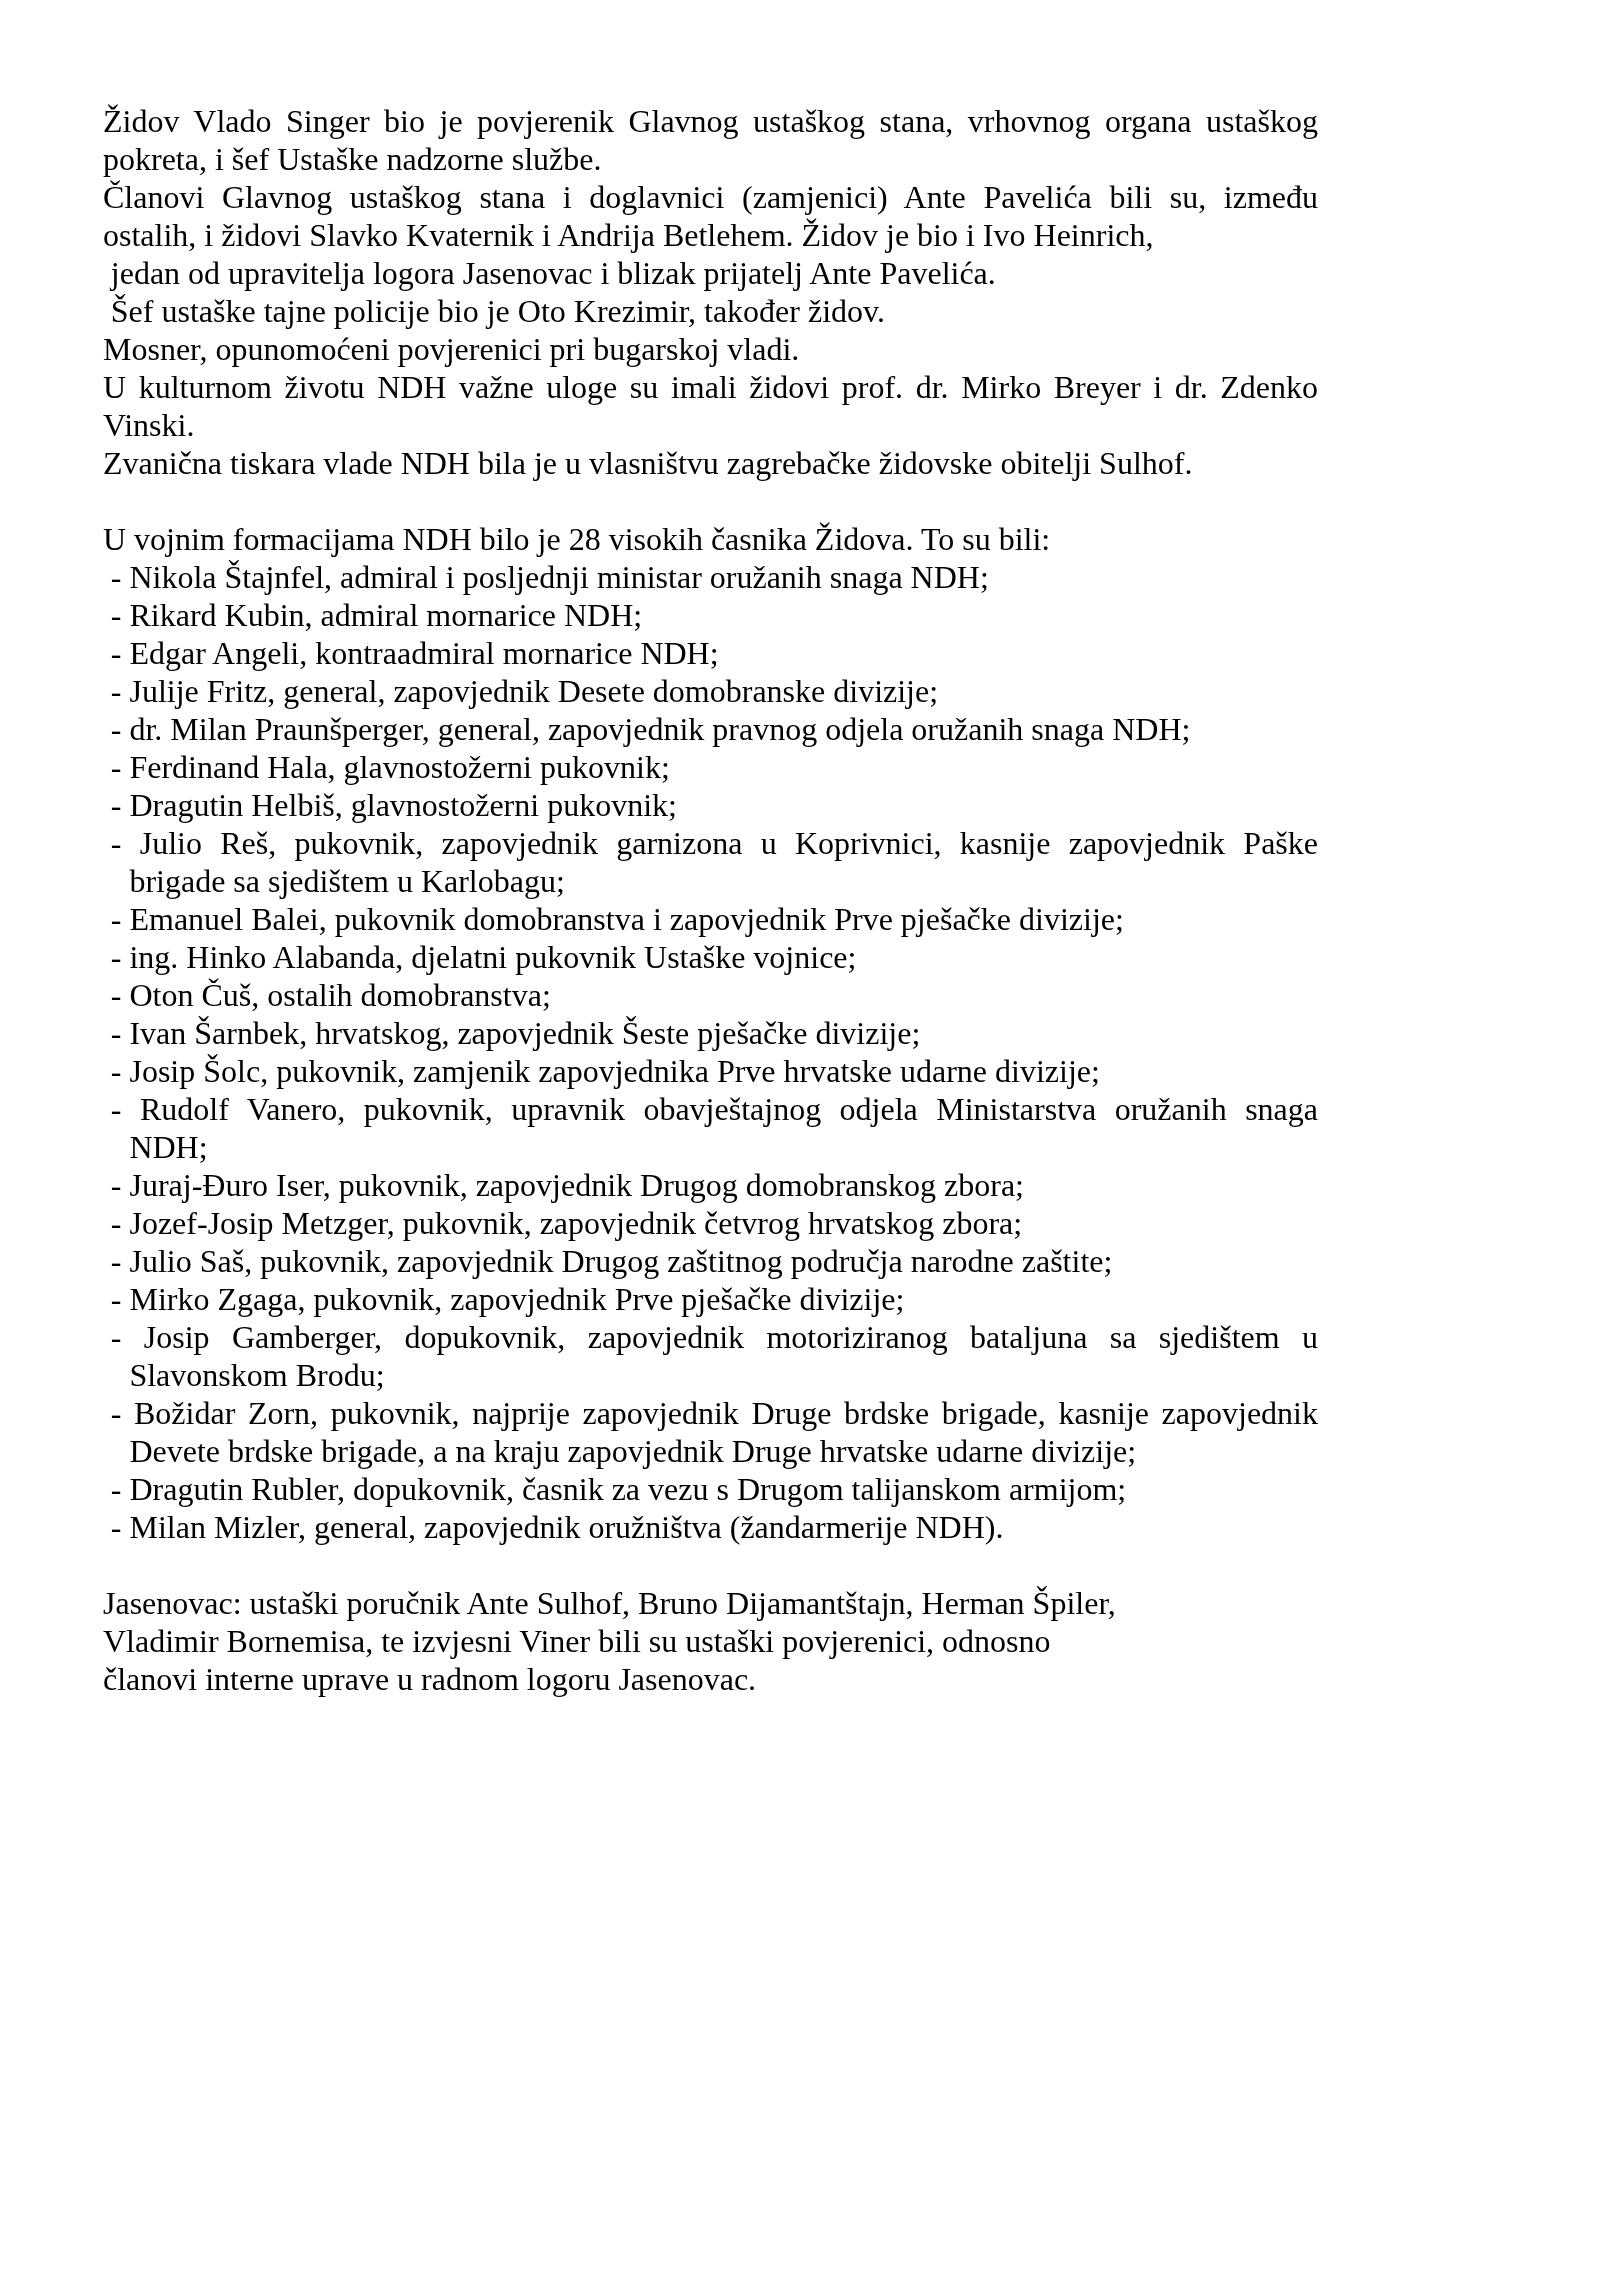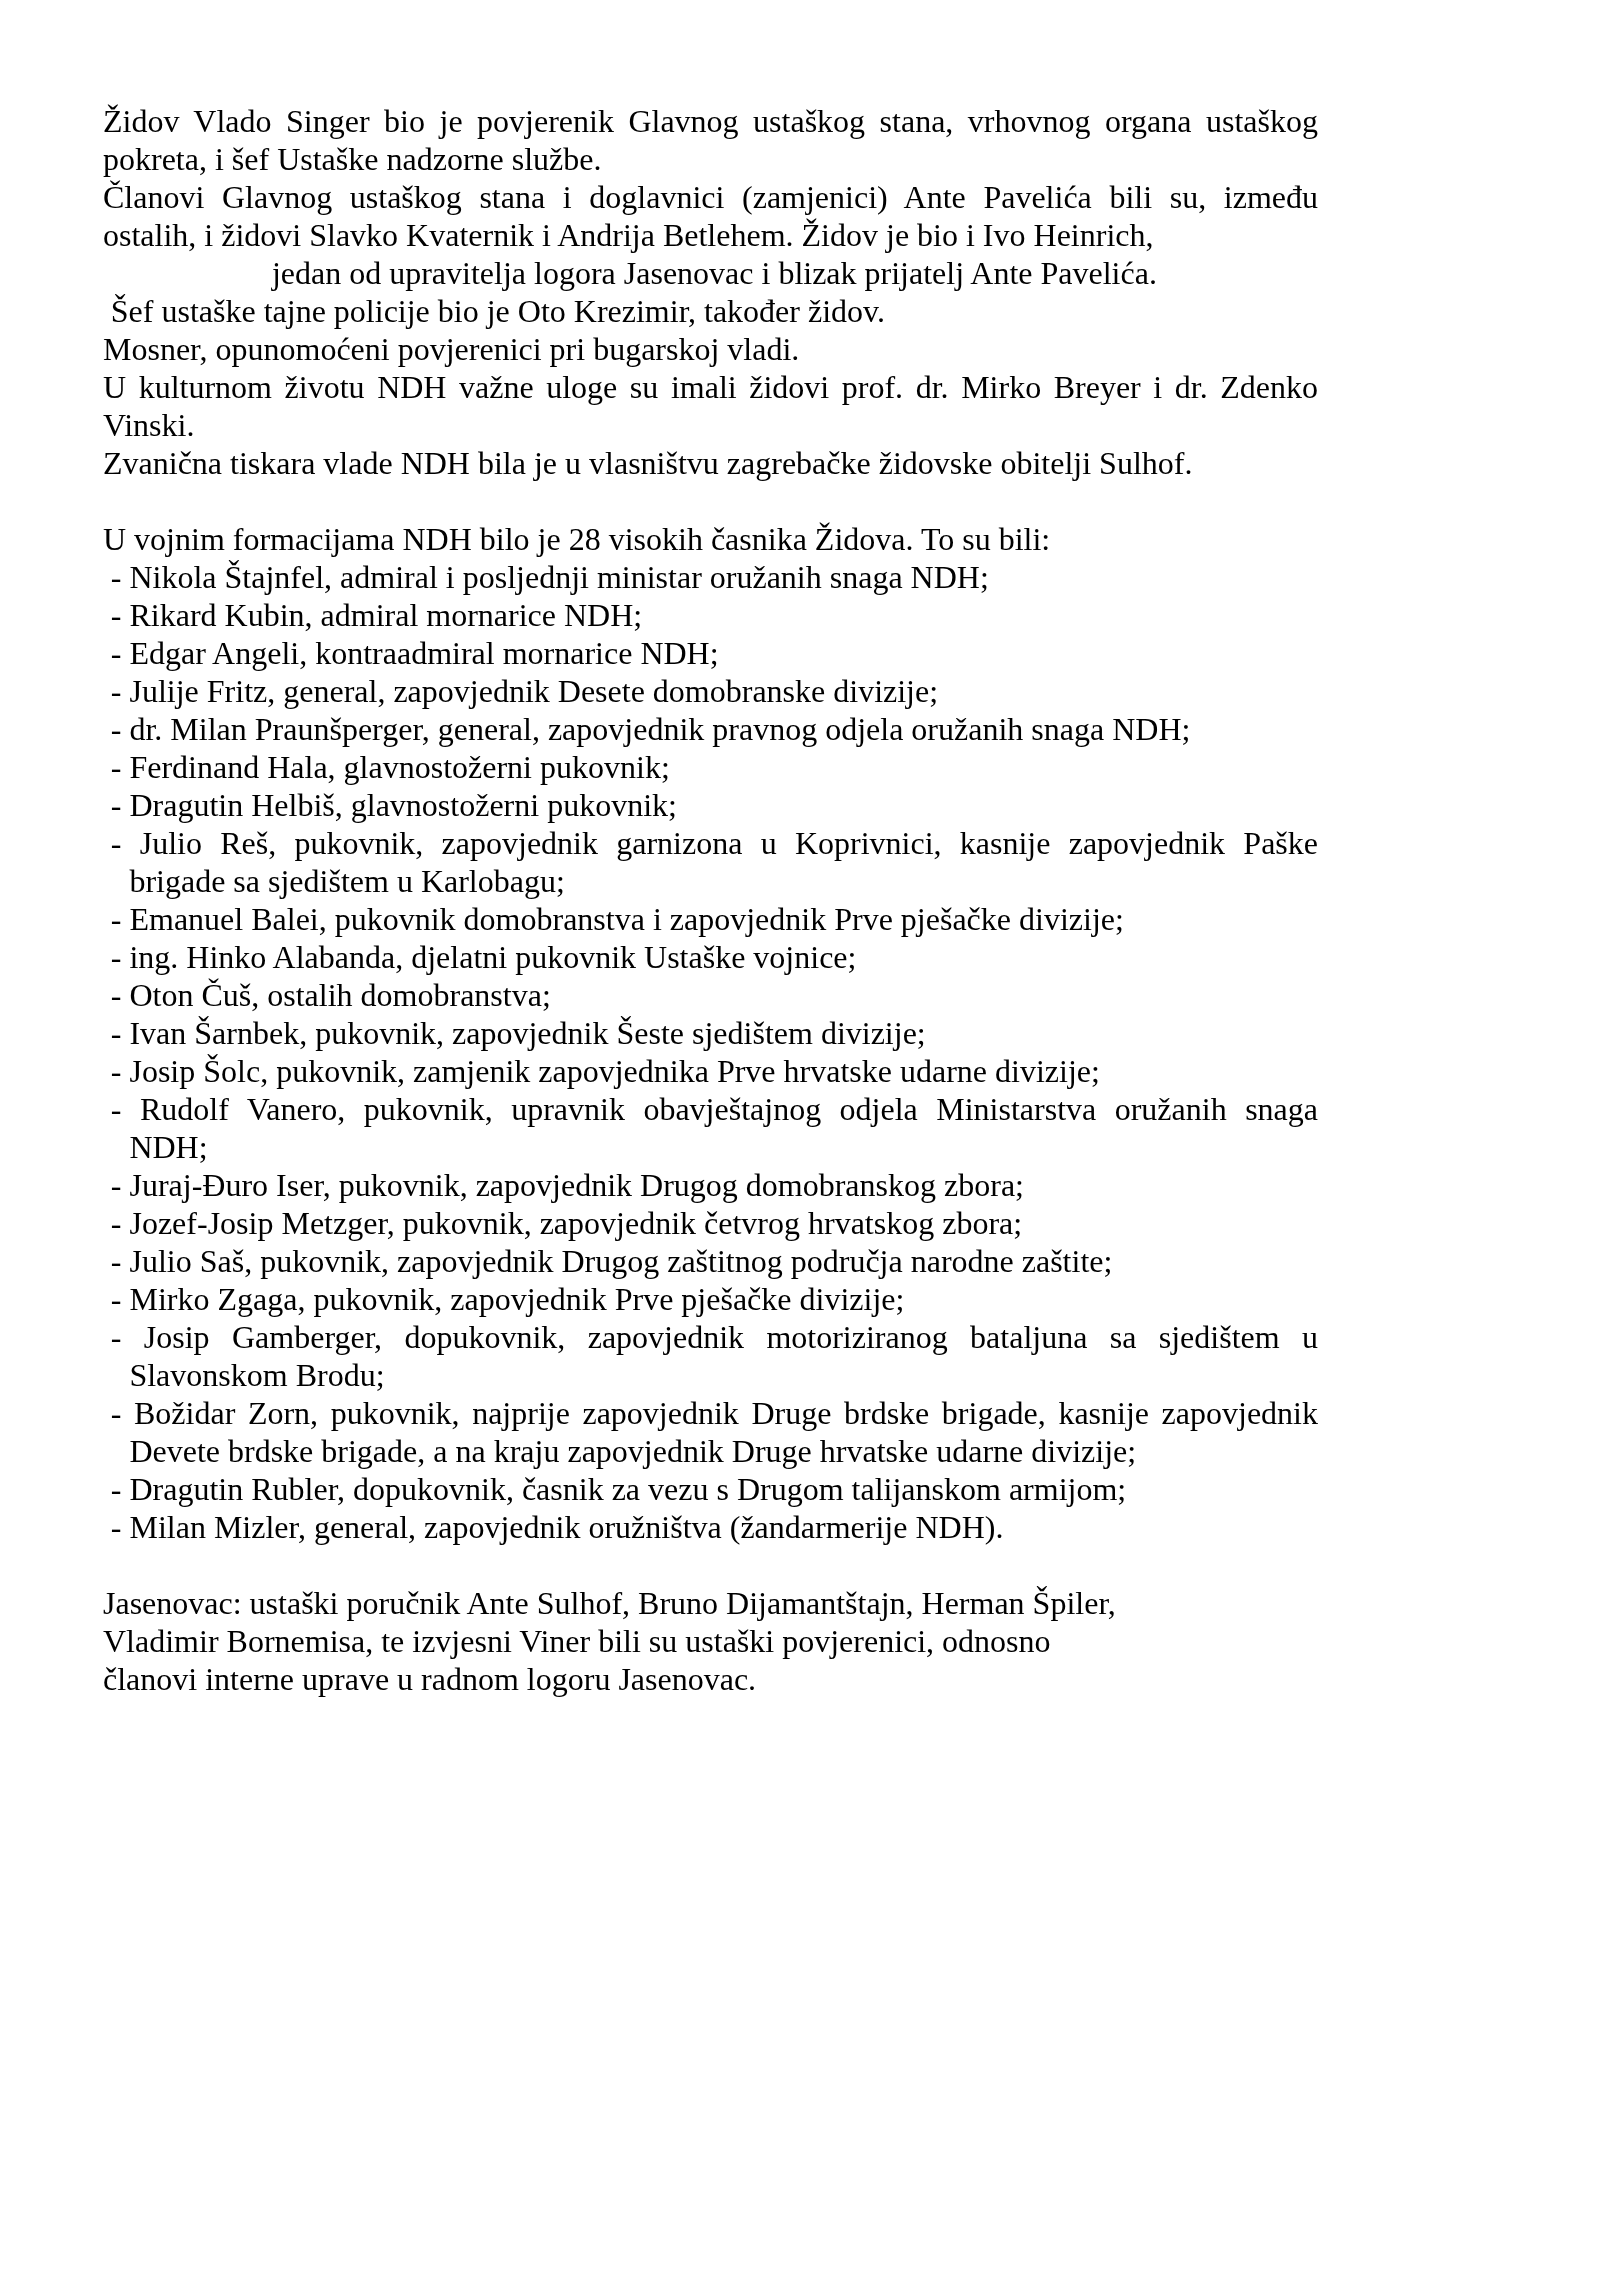--- a/index.html
+++ b/index.html
@@ -45,21 +45,21 @@
 
 <div class="page">
   <div id="doc">
       <div class="block p">
         <div class="line stretch">Židov Vlado Singer bio je povjerenik Glavnog ustaškog stana, vrhovnog organa ustaškog</div>
         <div class="line">pokreta, i šef Ustaške nadzorne službe.</div>
       </div>
       <div class="block p">
         <div class="line stretch">Članovi Glavnog ustaškog stana i doglavnici (zamjenici) Ante Pavelića bili su, između</div>
         <div class="line">ostalih, i židovi Slavko Kvaternik i Andrija Betlehem. Židov je bio i Ivo Heinrich,</div>
-        <div class="line" style="padding-left: 7.8px; text-align: center;">jedan od upravitelja logora Jasenovac i blizak prijatelj Ante Pavelića.</div>
+        <div class="line" style="padding-left: 7.8px;">jedan od upravitelja logora Jasenovac i blizak prijatelj Ante Pavelića.</div>
       </div>
       <div class="block p">
         <div class="line" style="padding-left: 7.8px;">Šef ustaške tajne policije bio je Oto Krezimir, također židov.</div>
       </div>
       <div class="block p">
         <div class="line">Mosner, opunomoćeni povjerenici pri bugarskoj vladi.</div>
       </div>
       <div class="block p">
         <div class="line stretch">U kulturnom životu NDH važne uloge su imali židovi prof. dr. Mirko Breyer i dr. Zdenko</div>
         <div class="line">Vinski.</div>
@@ -99,21 +99,21 @@
       <div class="block li">
         <div class="line">- Emanuel Balei, pukovnik domobranstva i zapovjednik Prve pješačke divizije;</div>
       </div>
       <div class="block li">
         <div class="line">- ing. Hinko Alabanda, djelatni pukovnik Ustaške vojnice;</div>
       </div>
       <div class="block li">
         <div class="line">- Oton Čuš, ostalih domobranstva;</div>
       </div>
       <div class="block li">
-        <div class="line">- Ivan Šarnbek, pukovnik, zapovjednik Šeste sjedištem divizije;</div>
+        <div class="line">- Ivan Šarnbek, hrvatskog, zapovjednik Šeste pješačke divizije;</div>
       </div>
       <div class="block li">
         <div class="line">- Josip Šolc, pukovnik, zamjenik zapovjednika Prve hrvatske udarne divizije;</div>
       </div>
       <div class="block li">
         <div class="line stretch">- Rudolf Vanero, pukovnik, upravnik obavještajnog odjela Ministarstva oružanih snaga</div>
         <div class="line cont">NDH;</div>
       </div>
       <div class="block li">
         <div class="line">- Juraj-Đuro Iser, pukovnik, zapovjednik Drugog domobranskog zbora;</div>

